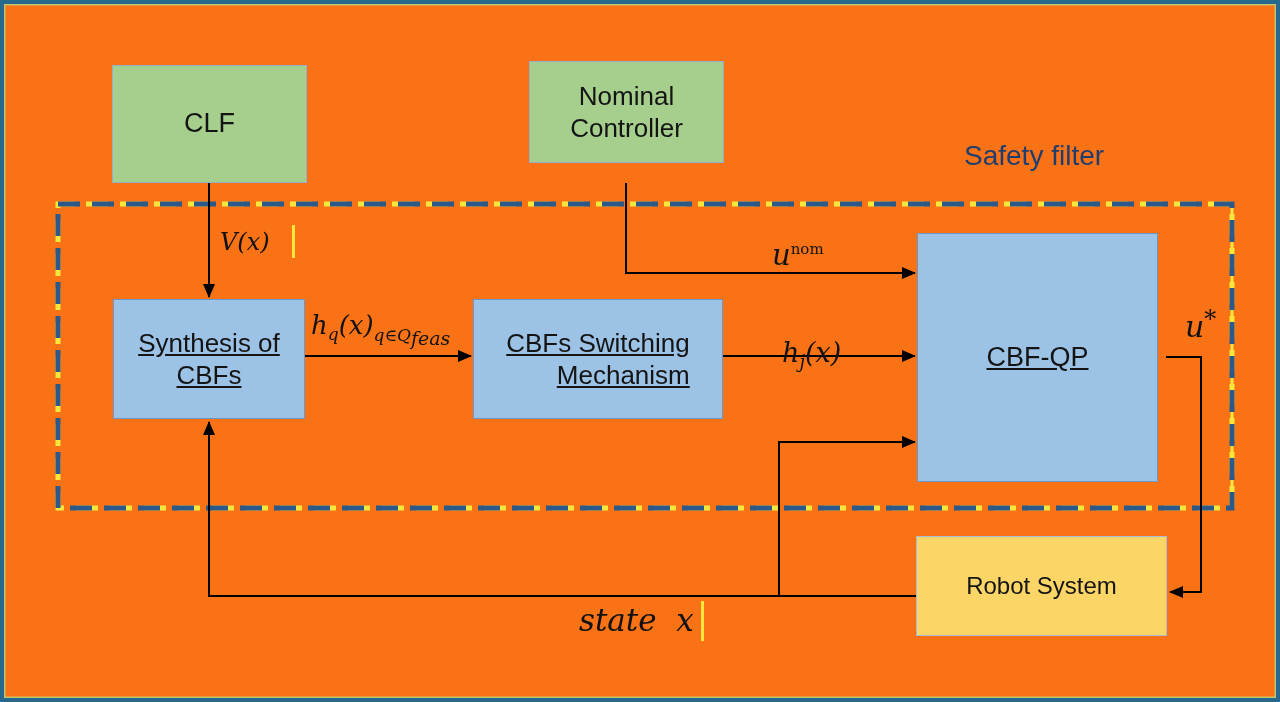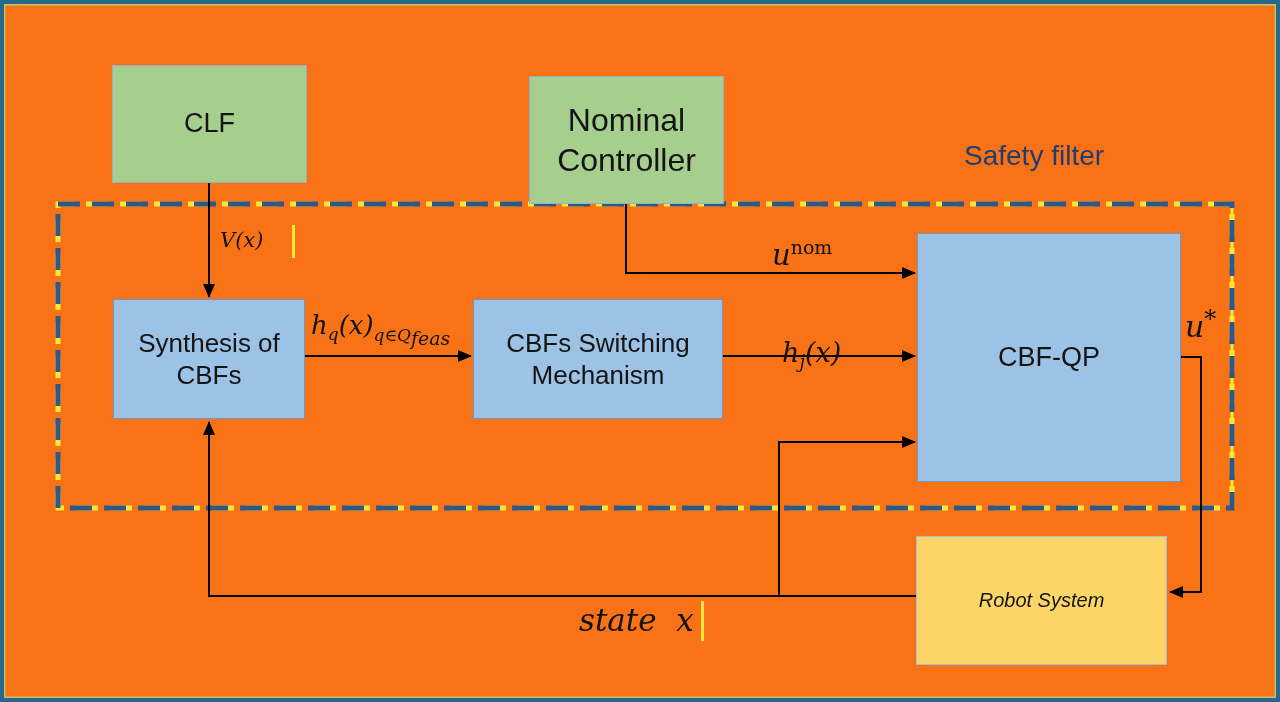--- a/index.html
+++ b/index.html
@@ -17,21 +17,21 @@
   .block{
     position:absolute;
     display:flex;align-items:center;justify-content:center;
     text-align:center;
     color:#141414;
     white-space:pre-line;
     line-height:1.25;
     box-sizing:border-box;
   }
   .green{background:#A6CF8D;border:1.5px solid #93AFC9;}
-  .blue{background:#9CC2E5;border:1.5px solid #6D97C9;}
+  .blue{background:#9CC2E5;border:1.5px solid #6D97C9;text-decoration:underline;}
   .gold{background:#FBD566;border:1.5px solid #A9BCD8;}
   .math{
     position:absolute;
     font-family:"DejaVu Serif", serif;
     font-style:italic;
     color:#111111;
     white-space:pre;
   }
   .math sub, .math sup{line-height:0;}
   .sup-roman{font-style:normal;}
@@ -65,39 +65,39 @@
     <polyline points="622,179 622,269 911,269" fill="none" stroke="#000" stroke-width="2" marker-end="url(#arr)"></polyline>
     <line x1="301" y1="352" x2="467" y2="352" stroke="#000" stroke-width="2" marker-end="url(#arr)"></line>
     <line x1="719" y1="352" x2="911" y2="352" stroke="#000" stroke-width="2" marker-end="url(#arr)"></line>
     <polyline points="1162,353 1197,353 1197,588 1166,588" fill="none" stroke="#000" stroke-width="2" marker-end="url(#arr)"></polyline>
     <polyline points="912,592 205,592 205,418" fill="none" stroke="#000" stroke-width="2" marker-end="url(#arr)"></polyline>
     <polyline points="775,592 775,438 911,438" fill="none" stroke="#000" stroke-width="2" marker-end="url(#arr)"></polyline>
   </svg>
 
   <div class="block green" style="left:108px;top:61px;width:195px;height:118px;font-size:27px;">CLF</div>
 
-  <div class="block green" style="left:525px;top:72px;width:195px;height:128px;font-size:32px;">Nominal
+  <div class="block green" style="left:525px;top:57px;width:195px;height:102px;font-size:26px;">Nominal
 Controller</div>
 
   <div class="block blue" style="left:109px;top:295px;width:192px;height:120px;font-size:26px;">Synthesis of
 CBFs</div>
 
-  <div class="block blue" style="left:469px;top:295px;width:250px;height:120px;font-size:26px;">CBFs Switching
+  <div class="block blue" style="left:469px;top:295px;width:250px;height:120px;font-size:26px;text-align:right;">CBFs Switching
 Mechanism</div>
 
-  <div class="block blue" style="left:913px;top:229px;width:264px;height:249px;font-size:27px;">CBF-QP</div>
+  <div class="block blue" style="left:913px;top:229px;width:241px;height:249px;font-size:27px;">CBF-QP</div>
 
-  <div class="block gold" style="left:912px;top:532px;width:251px;height:129px;font-size:20px;font-style:italic;">Robot System</div>
+  <div class="block gold" style="left:912px;top:532px;width:251px;height:100px;font-size:24px;">Robot System</div>
 
   <div class="title-label" style="left:960px;top:136px;">Safety filter</div>
 
-  <div class="math" style="left:216px;top:224px;font-size:21px;">V(x)</div>
+  <div class="math" style="left:216px;top:224px;font-size:24px;">V(x)</div>
   <div class="cursor" style="left:288px;top:221px;height:33px;"></div>
 
-  <div class="math" style="left:768px;top:234px;font-size:29px;"><span>u</span><sup class="sup-roman" style="font-size:19px;vertical-align:11px;">nom</sup></div>
+  <div class="math" style="left:768px;top:234px;font-size:29px;"><span>u</span><sup class="sup-roman" style="font-size:15px;vertical-align:11px;">nom</sup></div>
 
   <div class="math" style="left:307px;top:306px;font-size:26px;"><span>h</span><sub style="font-size:17px;vertical-align:-6px;">q</sub><span>(x)</span><sub style="font-size:17px;vertical-align:-7px;"><span>q∈Q</span><sub style="font-size:19px;vertical-align:-4px;margin-top:12px;">feas</sub></sub></div>
 
   <div class="math" style="left:778px;top:308px;font-size:27px;margin-top:25px;"><span>h</span><sub style="font-size:18px;vertical-align:-6px;">j</sub><span>(x)</span></div>
 
   <div class="math" style="left:1181px;top:305px;font-size:30px;"><span>u</span><sup class="sup-roman" style="font-size:24px;vertical-align:10px;">*</sup></div>
 
   <div class="math" style="left:560px;top:598px;font-size:31px;margin-left:15px;">state  x</div>
   <div class="cursor" style="left:697px;top:597px;height:40px;"></div>
 

